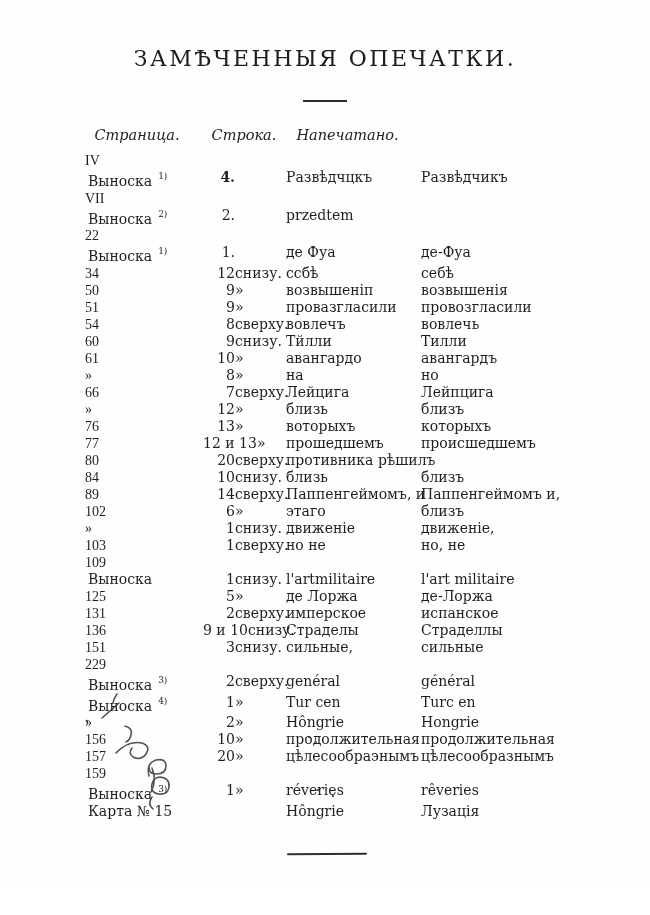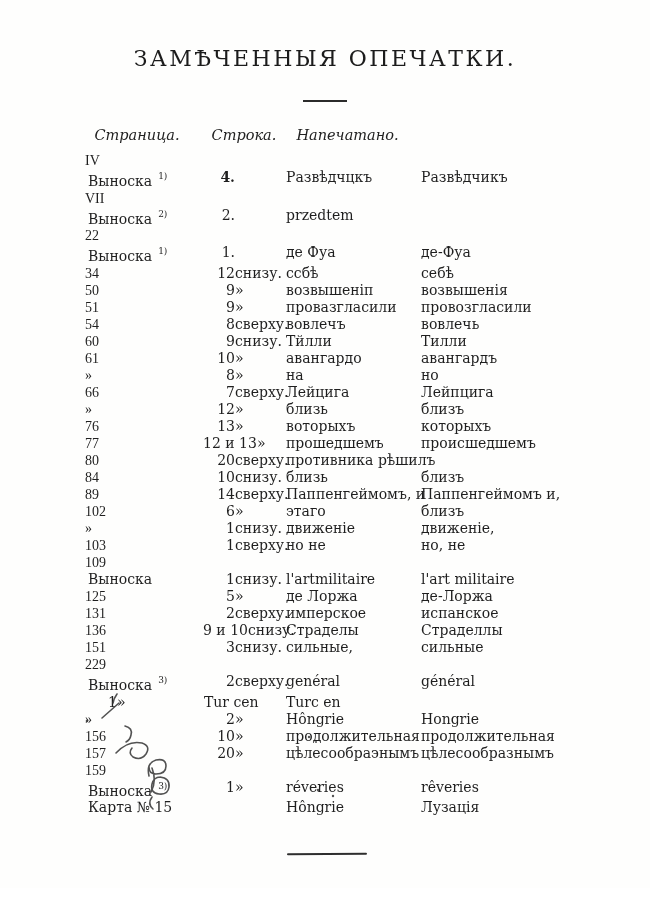--- a/index.html
+++ b/index.html
@@ -335,20 +335,21 @@
         <div class="row">
           <div class="cell page-cell left"><span>Выноска</span><sup>3)</sup></div>
           <div class="cell line-cell">
             <span class="line-num">2</span>
             <span class="line-dir">сверху.</span>
           </div>
           <div class="cell printed-cell">genéral</div>
           <div class="cell correct-cell">général</div>
         </div>
         <div class="row">
+          <div class="cell page-cell left"><span>Выноска</span><sup>4)</sup></div>
           <div class="cell line-cell">
             <span class="line-num">1</span>
             <span class="line-dir">»</span>
           </div>
           <div class="cell printed-cell">Tur cen</div>
           <div class="cell correct-cell">Turc en</div>
         </div>
         <div class="row">
           <div class="cell page-cell center"><span>»</span></div>
           <div class="cell line-cell">

